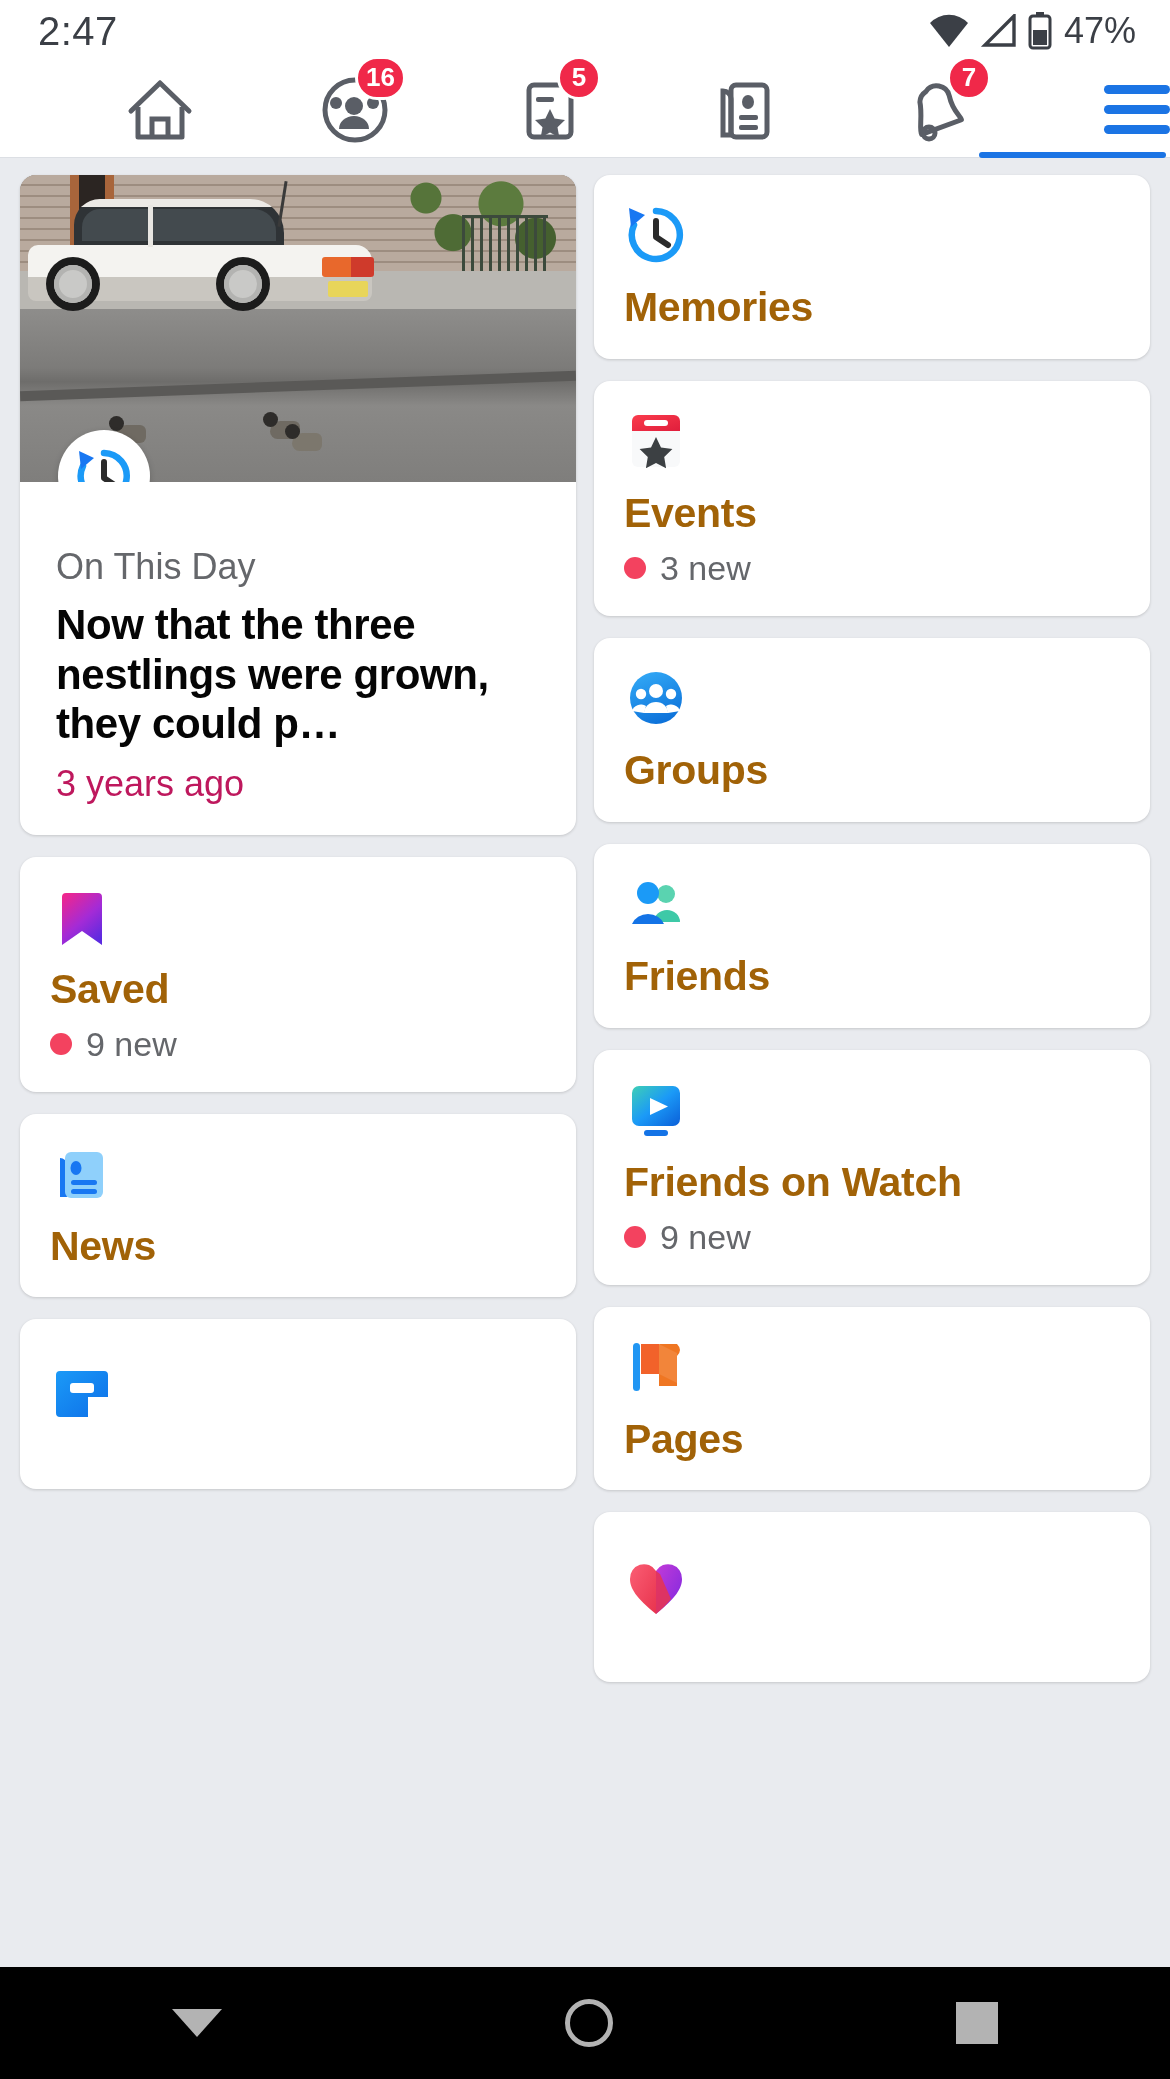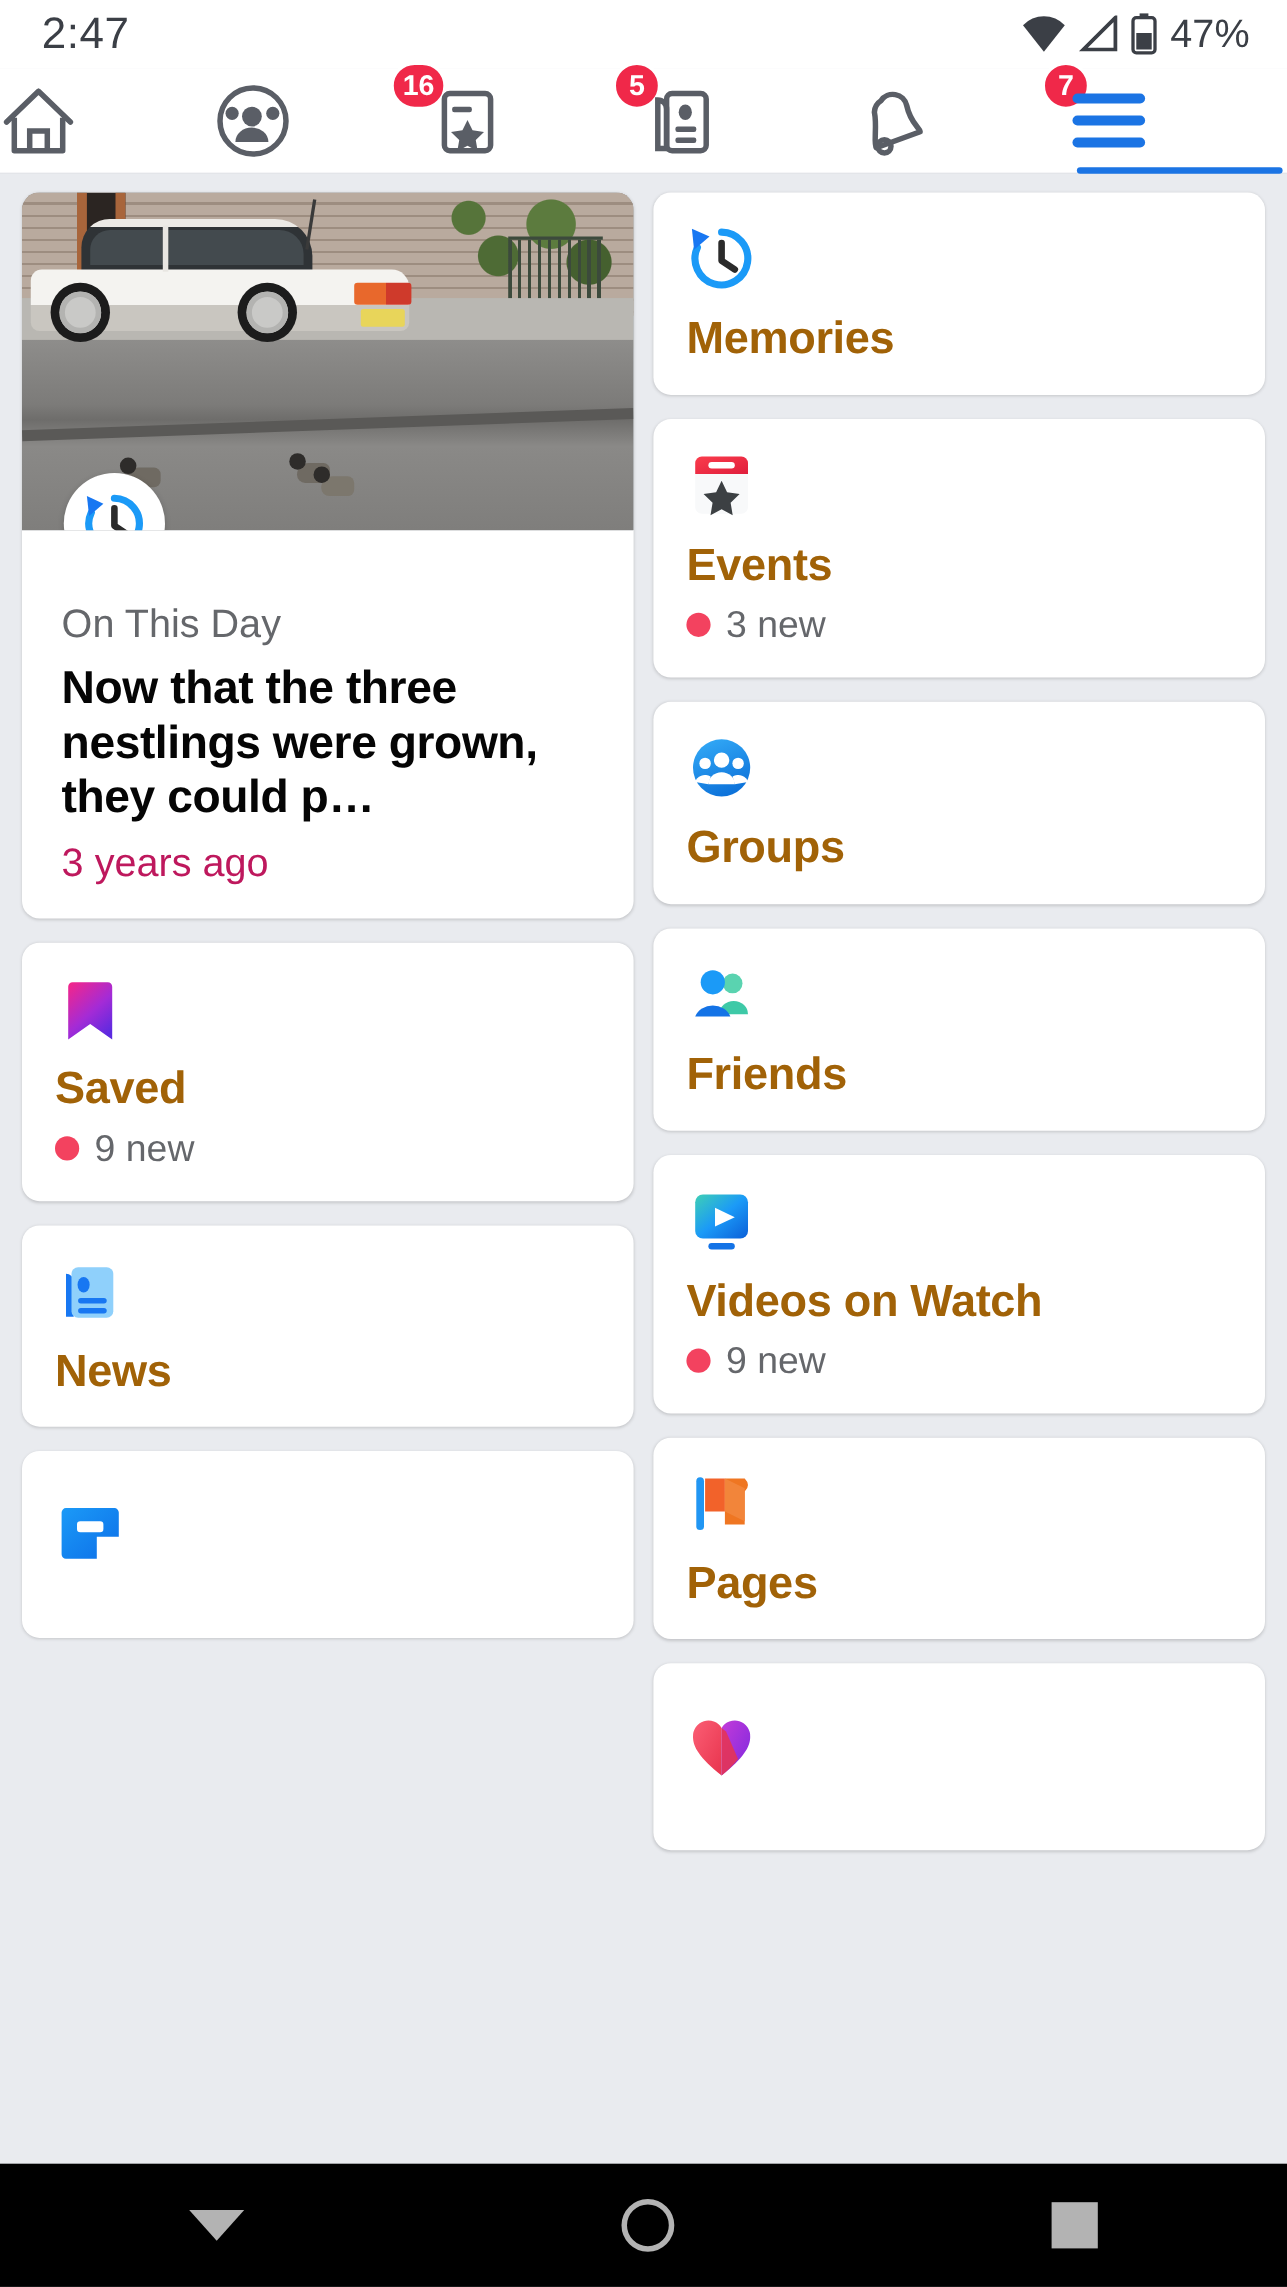--- a/index.html
+++ b/index.html
@@ -44,21 +44,21 @@
     display:flex;
     align-items:center;
     border-bottom:1px solid #dcdfe4;
     position:relative;
   }
   .nav-tab {
     flex:1;
     height:96px;
     display:flex;
     align-items:center;
-    justify-content:flex-start;
+    justify-content:flex-end;
     position:relative;
   }
   .nav-ico-wrap { position:relative; width:70px; height:70px; }
   .nav-ico-wrap svg { display:block; }
   .nav-badge {
     position:absolute;
     top:-6px;
     right:-16px;
     min-width:44px;
     height:44px;
@@ -551,21 +551,21 @@
             <stop offset="0" stop-color="#3ecfb6"></stop>
                 <stop offset="0.5" stop-color="#1b9af7"></stop>
                 <stop offset="1" stop-color="#0b5fd8"></stop>
           </linearGradient>
             </defs>
           <rect x="8" y="8" width="48" height="40" rx="7" fill="url(#wat)"></rect>
           <path d="M26 20 L44 28.5 L26 37 Z" fill="#ffffff"></path>
           <rect x="20" y="52" width="24" height="6" rx="3" fill="#1473e6"></rect>
         </svg>
       </div>
-      <div class="card-label">Videos on Watch</div>
+      <div class="card-label">Friends on Watch</div>
       <div class="card-sub">
         <span class="dot"></span>
         <span>9 new</span>
       </div>
     </div>
 
     <div class="card">
       <div class="card-icon">
         <svg viewBox="0 0 64 64">
           <rect x="9" y="8" width="7" height="48" rx="3.5" fill="#2196f3"></rect>

